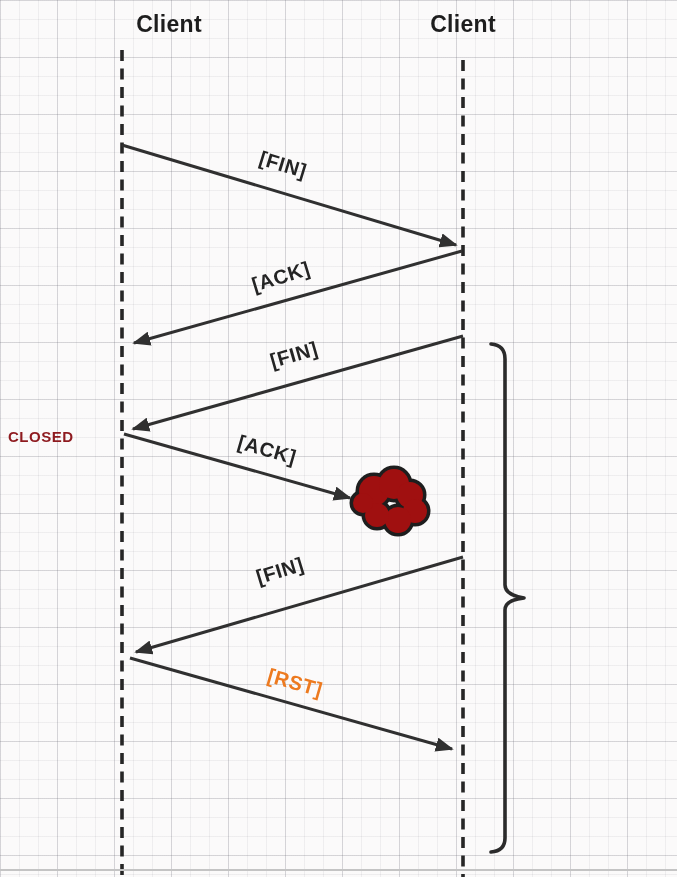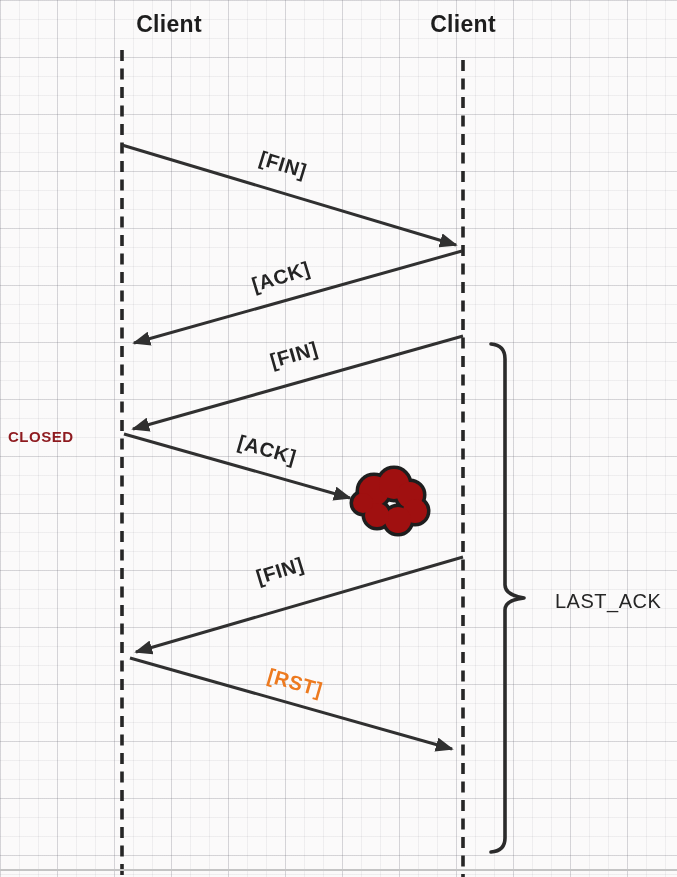--- a/index.html
+++ b/index.html
@@ -143,16 +143,15 @@
   <div class="txt actor-label actor-server">Client</div>
 
   <div class="txt msg-label m0">[FIN]</div>
   <div class="txt msg-label m1">[ACK]</div>
   <div class="txt msg-label m2">[FIN]</div>
   <div class="txt msg-label m3">[ACK]</div>
   <div class="txt msg-label m4">[FIN]</div>
   <div class="txt msg-label m5">[RST]</div>
 
   <div class="txt state-closed">CLOSED</div>
-  <div class="txt state-lastack">LAST_ACK</div>
 
   <div class="bottom-rule"></div>
 </div>
 
 </body></html>

